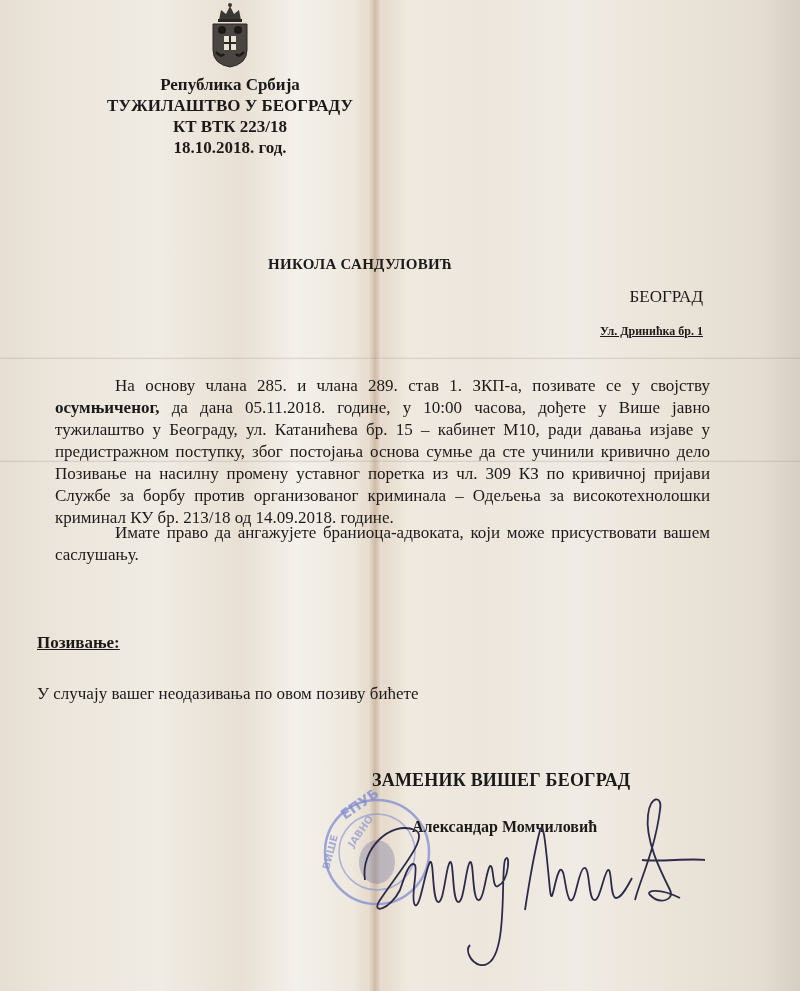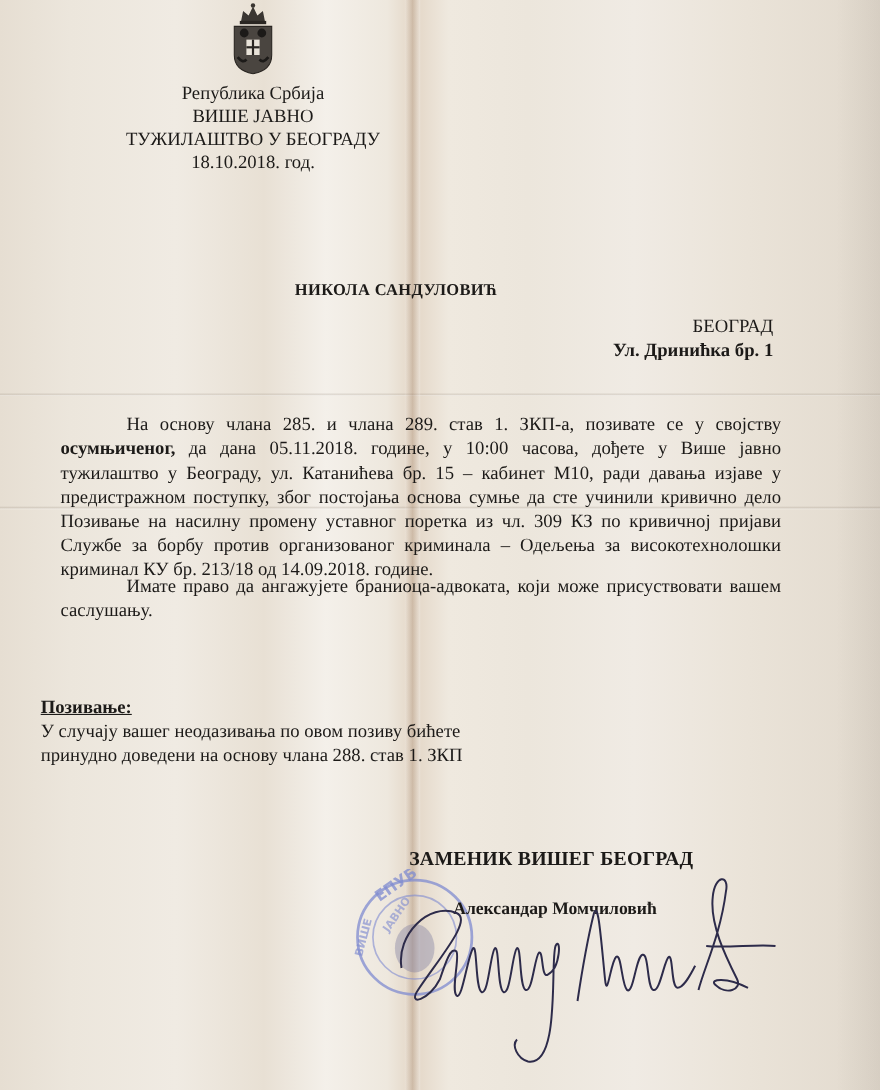--- a/index.html
+++ b/index.html
@@ -42,21 +42,21 @@
       width: 40px;
       background: linear-gradient(90deg, rgba(0,0,0,0) 0%, rgba(80,70,60,0.08) 100%);
     }
 
     .header-block {
       position: absolute;
       left: 100px;
       top: 0;
       width: 260px;
       text-align: center;
-      font-weight: normal;
+      font-weight: bold;
       font-size: 17px;
       line-height: 21px;
     }
     .coat-of-arms {
       display: block;
       margin: 2px auto 6px auto;
       width: 46px;
       height: 66px;
     }
     .header-line { display: block; white-space: nowrap; }
@@ -73,23 +73,24 @@
     .recipient-city {
       position: absolute;
       right: 97px;
       top: 287px;
       font-weight: normal;
       font-size: 17px;
     }
     .recipient-street {
       position: absolute;
       right: 97px;
-      top: 309px;
-      font-weight: bold;
-      font-size: 17px;
+      top: 324px;
+      font-weight: bold;
+      font-size: 12px;
+      text-decoration: underline;
     }
 
     .body-para {
       position: absolute;
       left: 55px;
       width: 655px;
       font-size: 17px;
       line-height: 22px;
       text-align: justify;
     }
@@ -101,21 +102,21 @@
       left: 37px;
       top: 632px;
       font-size: 17px;
       line-height: 22px;
     }
     .warning-title {
       font-weight: bold;
       text-decoration: underline;
       display: block;
     }
-    .warning-line { display: block; white-space: nowrap; }
+    .warning-line { display: block; white-space: nowrap; margin-top: 29px; }
 
     .signature-title {
       position: absolute;
       left: 372px;
       top: 770px;
       font-weight: bold;
       font-size: 18px;
       letter-spacing: 0.2px;
     }
     .signature-name {
@@ -162,41 +163,40 @@
     <circle cx="15" cy="28" r="4" fill="#1c1a18"></circle>
     <circle cx="31" cy="28" r="4" fill="#1c1a18"></circle>
 
     <rect x="17" y="34" width="12" height="14" fill="#e8e2d8"></rect>
     <rect x="22" y="34" width="2" height="14" fill="#2a2622"></rect>
     <rect x="17" y="40" width="12" height="2" fill="#2a2622"></rect>
 
     <path d="M9 50 Q14 56 17 52 M37 50 Q32 56 29 52" stroke="#1c1a18" stroke-width="2.5" fill="none"></path>
   </svg>
   <span class="header-line">Република Србија</span>
-  <span class="header-line">ВИШЕ ЈАВНО</span>
   <span class="header-line">ТУЖИЛАШТВО У БЕОГРАДУ</span>
+  <span class="header-line">КТ ВТК 223/18</span>
   <span class="header-line">18.10.2018. год.</span>
 </div>
 
 <div class="recipient-name">НИКОЛА САНДУЛОВИЋ</div>
 <div class="recipient-city">БЕОГРАД</div>
 <div class="recipient-street">Ул. Дринићка бр. 1</div>
 
 <div class="body-para" style="top:375px">
   <span class="indent"></span><span>На основу члана 285. и члана 289. став 1. ЗКП-а, позивате се у својству </span><b>осумњиченог,</b><span>    да дана 05.11.2018. године, у 10:00 часова, дођете у Више јавно тужилаштво у Београду, ул. Катанићева бр. 15 – кабинет М10, ради давања изјаве у предистражном поступку, због постојања основа сумње да сте учинили кривично дело Позивање на насилну промену уставног поретка из чл. 309 КЗ по кривичној пријави Службе за борбу против организованог криминала – Одељења за високотехнолошки криминал КУ бр. 213/18 од 14.09.2018. године.</span>
 </div>
 
 <div class="body-para" style="top:522px">
   <span class="indent"></span><span>Имате право да ангажујете браниоца-адвоката, који може присуствовати вашем саслушању.</span>
 </div>
 
 <div class="warning-block">
   <span class="warning-title">Позивање:</span>
   <span class="warning-line">У случају вашег неодазивања по овом позиву бићете</span>
-  <span class="warning-line">принудно доведени на основу члана 288. став 1. ЗКП</span>
 </div>
 
 <svg class="stamp" viewBox="0 0 120 130">
   <circle cx="62" cy="62" r="52" fill="none" stroke="#7f8bd0" stroke-width="2.5" opacity="0.75"></circle>
   <circle cx="62" cy="62" r="38" fill="none" stroke="#7f8bd0" stroke-width="1.5" opacity="0.6"></circle>
   <text x="30" y="30" fill="#7f8bd0" font-size="14" font-family="DejaVu Sans, sans-serif" font-weight="bold" opacity="0.75" transform="rotate(-35 30 30)">ЕПУБ</text>
   <text x="14" y="80" fill="#7f8bd0" font-size="10" font-family="DejaVu Sans, sans-serif" font-weight="bold" opacity="0.65" transform="rotate(-75 14 80)">ВИШЕ</text>
   <text x="38" y="58" fill="#7f8bd0" font-size="10" font-family="DejaVu Sans, sans-serif" font-weight="bold" opacity="0.6" transform="rotate(-55 38 58)">ЈАВНО</text>
   <ellipse cx="62" cy="72" rx="18" ry="22" fill="#6f6f9a" opacity="0.35"></ellipse>
 </svg>

